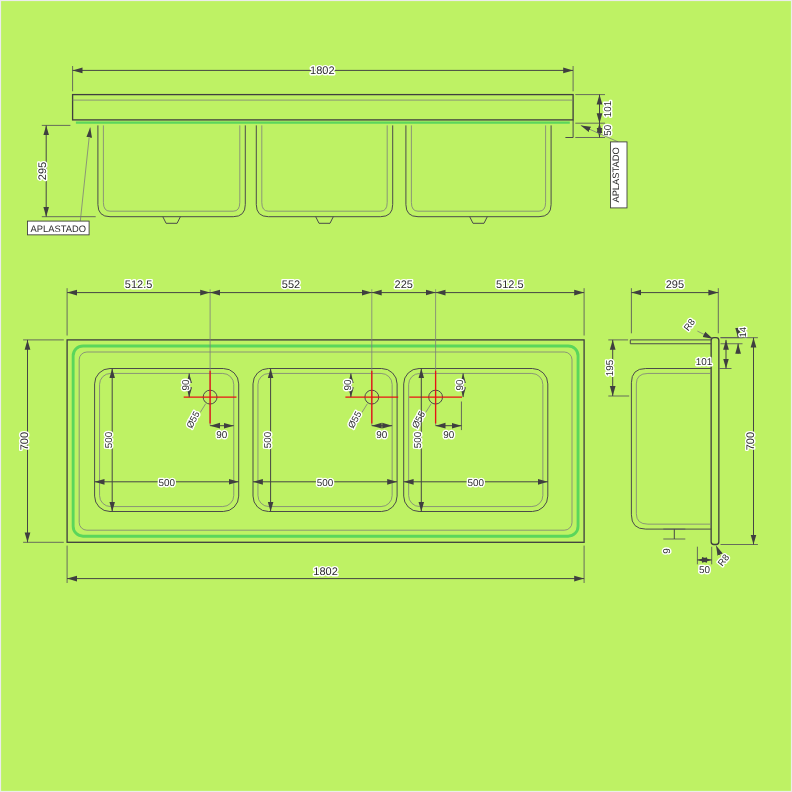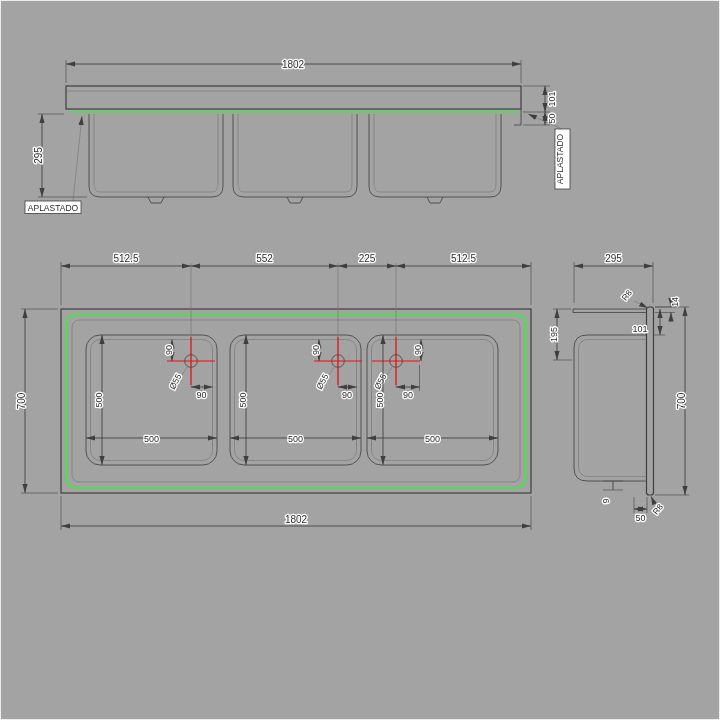--- a/index.html
+++ b/index.html
@@ -1,16 +1,16 @@
 <!DOCTYPE html>
 <html><head>
 <meta charset="utf-8">
 <style>
   html,body{margin:0;padding:0;background:#ffffff;}
-  .canvas{position:relative;width:720px;height:720px;background:#a3a3a3;border:1px solid #ececec;box-sizing:border-box;overflow:hidden;}
+  .canvas{position:relative;width:720px;height:720px;background:#bef264;border:1px solid #ececec;box-sizing:border-box;overflow:hidden;}
   svg{position:absolute;left:0;top:0;}
   .ln{stroke:#3f3f3f;stroke-width:1.2;fill:none;}
   .ln2{stroke:#4a4a4a;stroke-width:0.9;fill:none;}
   .thin{stroke:#7a7a7a;stroke-width:0.7;fill:none;}
   .ext{stroke:#5a5a5a;stroke-width:0.8;fill:none;}
   .dim{stroke:#444;stroke-width:0.9;fill:none;}
   .green{stroke:#5bd65b;fill:none;}
   .red{stroke:#e81313;stroke-width:1.2;fill:none;}
   .txt{font-family:"Liberation Sans",sans-serif;font-size:10px;fill:#2d2d2d;
        paint-order:stroke;stroke:#ffffff;stroke-width:2.6px;stroke-linejoin:round;}

